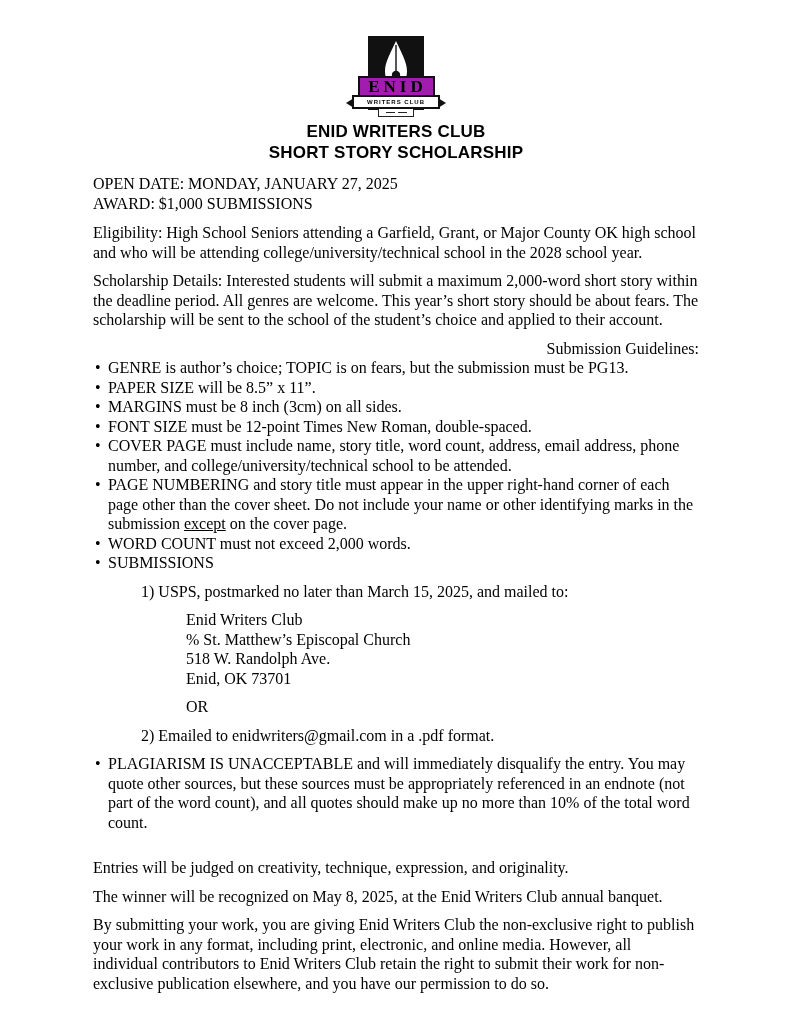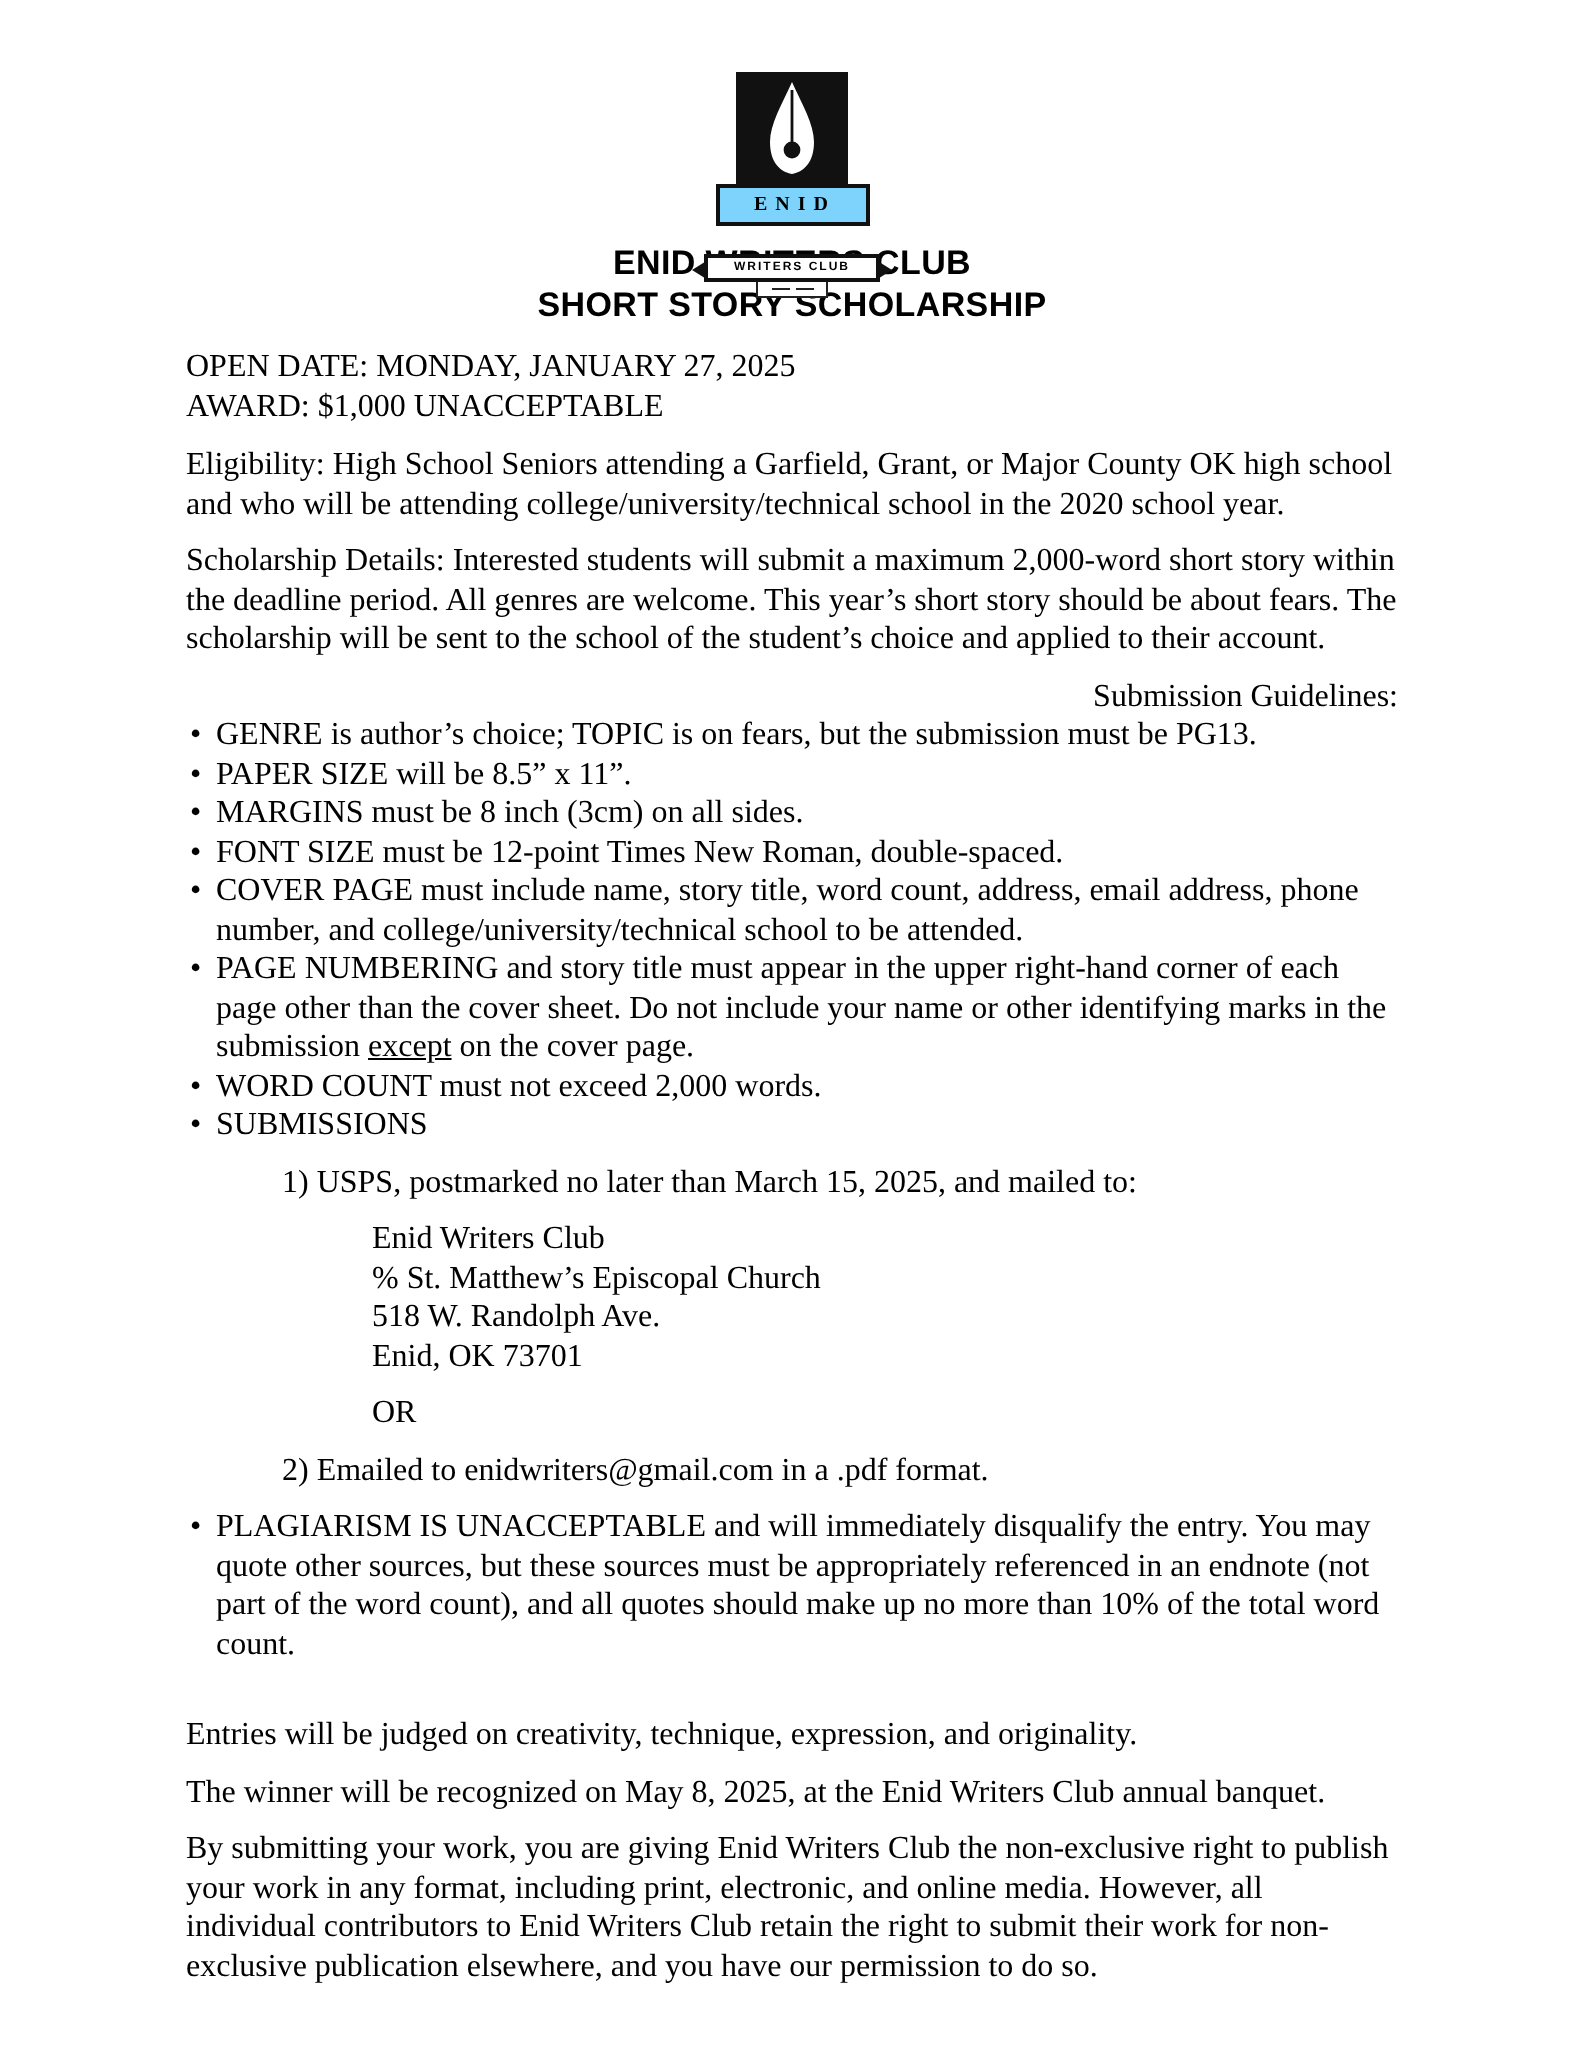--- a/index.html
+++ b/index.html
@@ -9,22 +9,22 @@
     font-family:"Liberation Serif","DejaVu Serif",serif;
     font-size:16px;line-height:19.5px;overflow:hidden;position:relative;
   }
   
   .logo{width:96px;height:82px;margin:0 auto 4px;position:relative;}
   .logo-rect{position:absolute;left:50%;top:0;transform:translateX(-50%);
     width:56px;height:74px;background:#111;}
   .logo-rect svg{display:block;margin:2px auto 0;}
   .banner{position:absolute;top:40px;left:50%;transform:translateX(-50%);
     width:88px;text-align:center;}
-  .enid-box{width:70px;margin:16px auto;background:#7dd3fc;border:2px solid #111;
-    font-family:"Liberation Serif",serif;font-weight:bold;font-size:10px;
+  .enid-box{width:70px;margin:0 auto;background:#a21caf;border:2px solid #111;
+    font-family:"Liberation Serif",serif;font-weight:bold;font-size:17px;
     letter-spacing:4px;line-height:15px;padding:1px 0 1px 3px;}
   .ribbon{position:relative;width:84px;margin:-2px auto 0;background:#fff;
     border:2px solid #111;font-family:"Liberation Sans",sans-serif;
     font-weight:bold;font-size:6px;letter-spacing:1px;line-height:8px;padding:1px 0;}
   .ribbon::before{content:"";position:absolute;left:-8px;top:1px;
     border-top:5px solid transparent;border-bottom:5px solid transparent;
     border-right:8px solid #111;}
   .ribbon::after{content:"";position:absolute;right:-8px;top:1px;
     border-top:5px solid transparent;border-bottom:5px solid transparent;
     border-left:8px solid #111;}
@@ -79,27 +79,27 @@
     <span>SHORT STORY SCHOLARSHIP</span>
   </h1>
 
   <div class="facts">
     <p class="fact">
       <b>OPEN DATE:</b>
       <span>MONDAY, JANUARY 27, 2025</span>
     </p>
     <p class="fact">
       <b>AWARD:</b>
-      <span>$1,000 UNACCEPTABLE</span>
+      <span>$1,000 SUBMISSIONS</span>
     </p>
   </div>
 
   <p class="para">
     <b>Eligibility:</b>
-    <span>High School Seniors attending a Garfield, Grant, or Major County OK high school and who will be attending college/university/technical school in the 2020 school year.</span>
+    <span>High School Seniors attending a Garfield, Grant, or Major County OK high school and who will be attending college/university/technical school in the 2028 school year.</span>
   </p>
 
   <p class="para">
     <b>Scholarship Details:</b>
     <span>Interested students will submit a maximum 2,000-word short story within the deadline period. All genres are welcome.</span>
     <b>This year’s short story should be about fears.</b>
     <span>The scholarship will be sent to the school of the student’s choice and applied to their account.</span>
   </p>
 
   <p class="heading">Submission Guidelines:</p>

